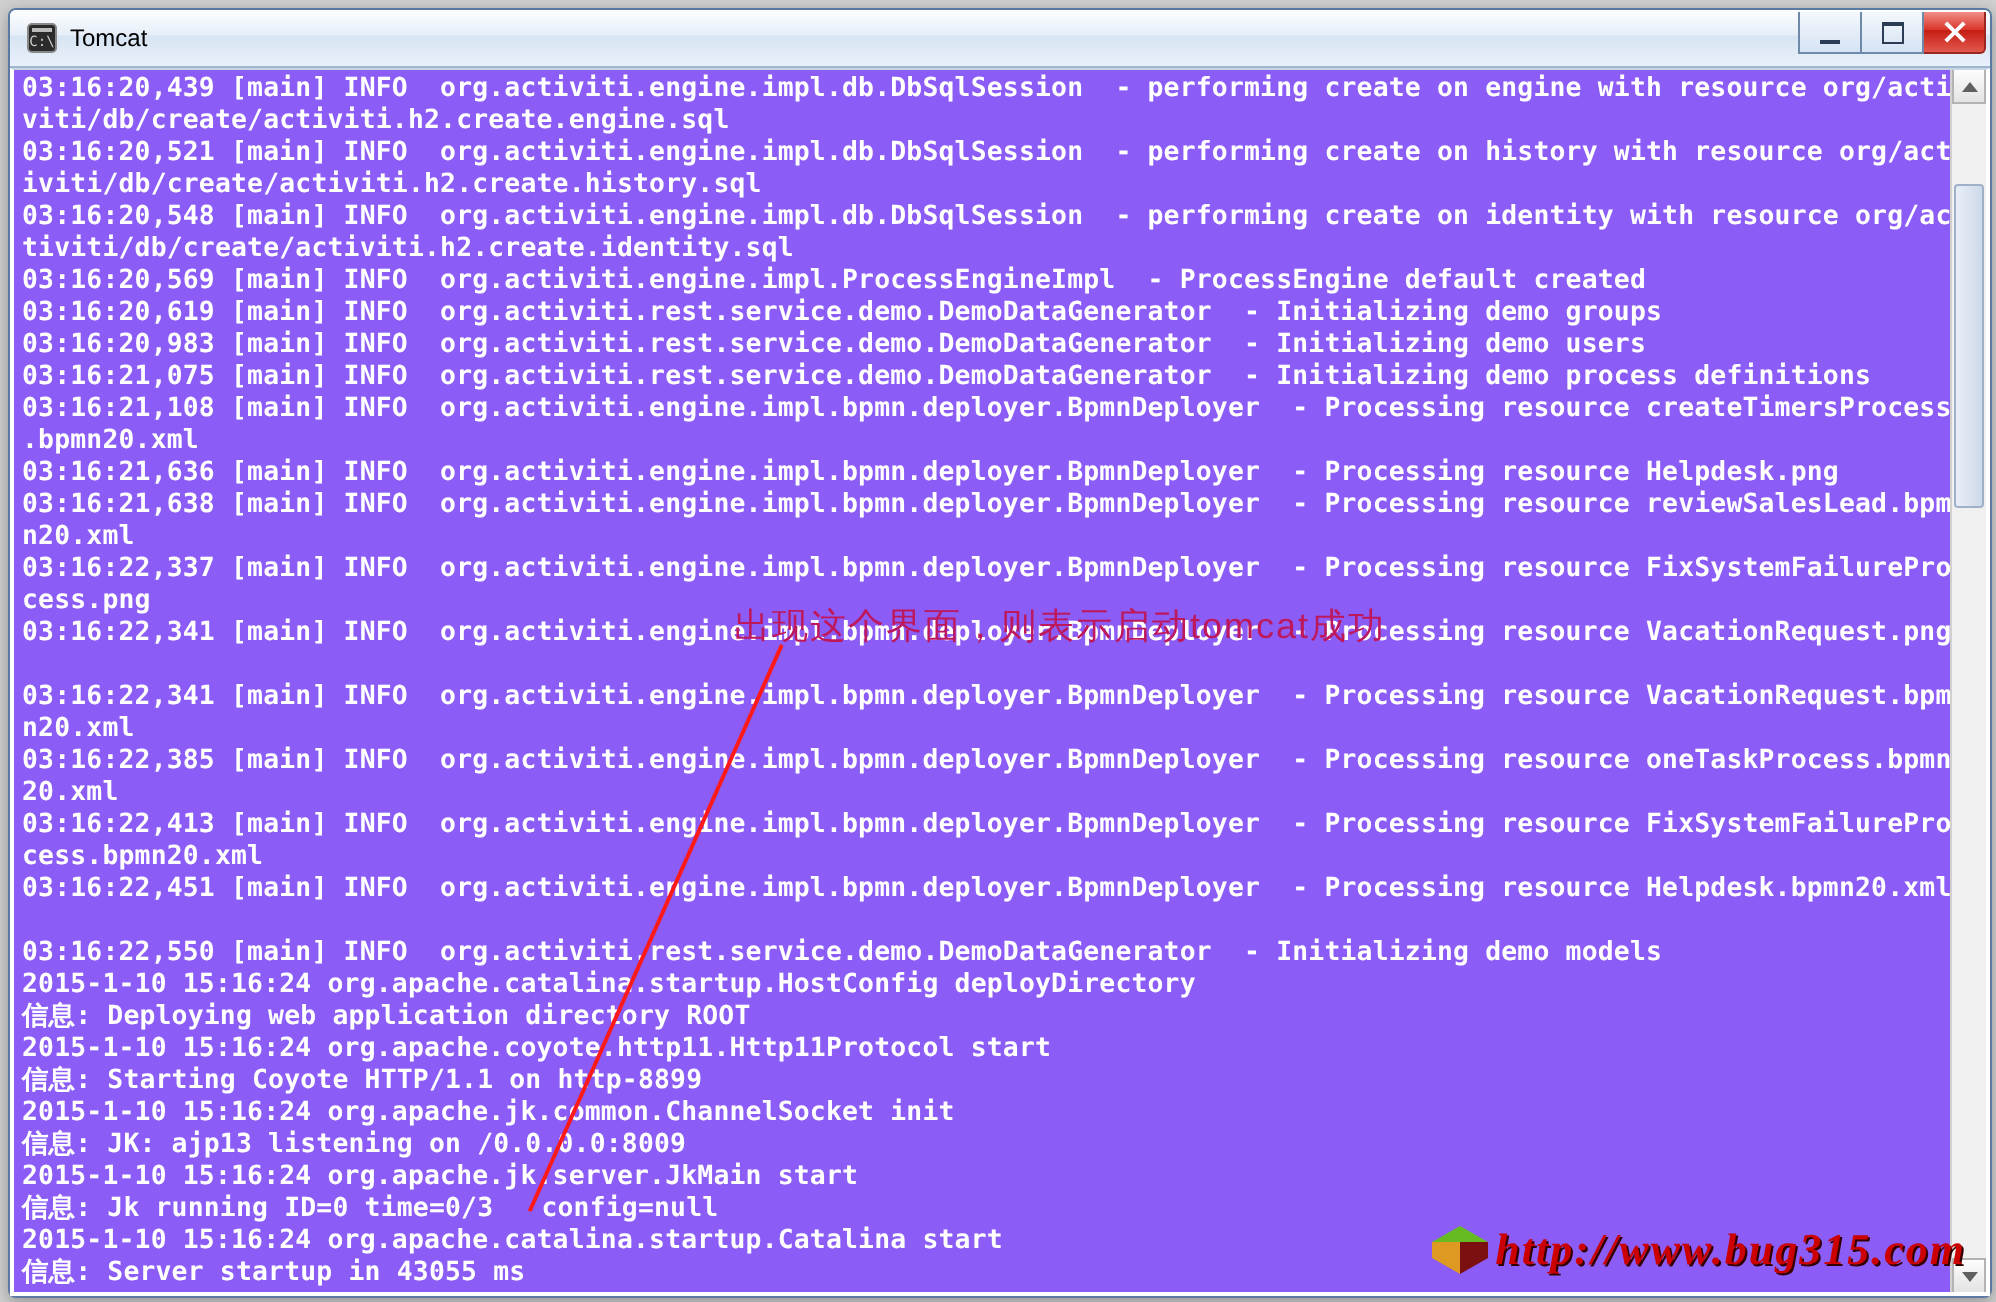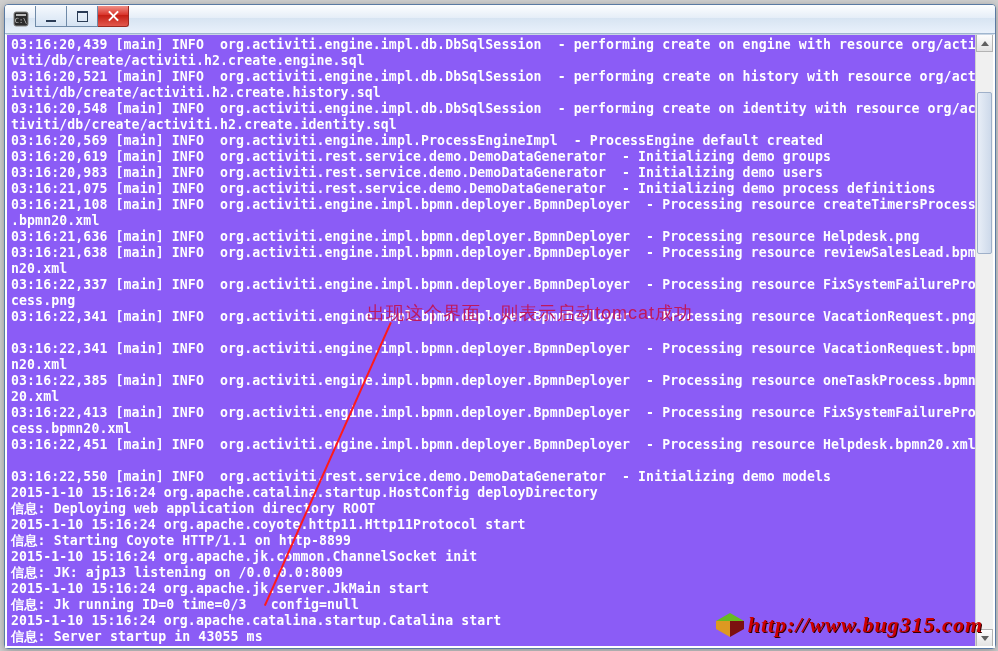--- a/index.html
+++ b/index.html
@@ -217,20 +217,21 @@
 <div class="window">
 
   <div class="titlebar">
     <span class="icon">
       <svg width="16" height="16" viewBox="0 0 16 16">
         <rect x="1" y="1" width="14" height="14" rx="2" fill="#2b2b2b" stroke="#888"></rect>
         <rect x="3" y="3" width="10" height="2" fill="#bbb"></rect>
         <text x="8" y="12" font-size="7" text-anchor="middle" fill="#ccc" font-family="monospace">C:\</text>
       </svg>
     </span>
+    <span class="title">Tomcat</span>
     <div class="winbtns">
       <div class="winbtn min"></div>
       <div class="winbtn max"></div>
       <div class="winbtn close"></div>
     </div>
   </div>
 
   <div class="console-wrap">
     <div class="console" id="console">03:16:20,439 [main] INFO  org.activiti.engine.impl.db.DbSqlSession  - performing create on engine with resource org/acti
 viti/db/create/activiti.h2.create.engine.sql

